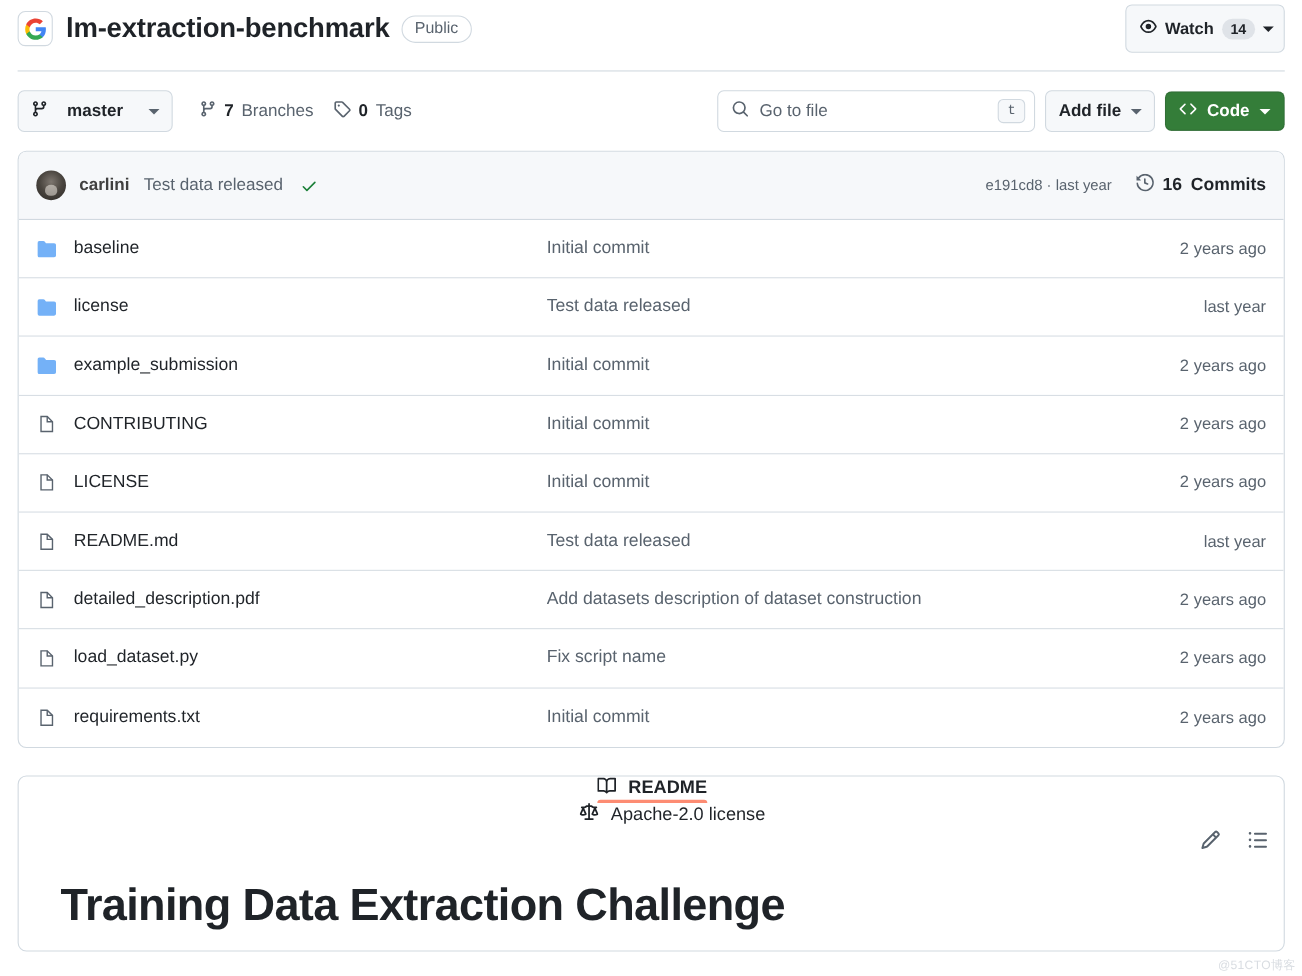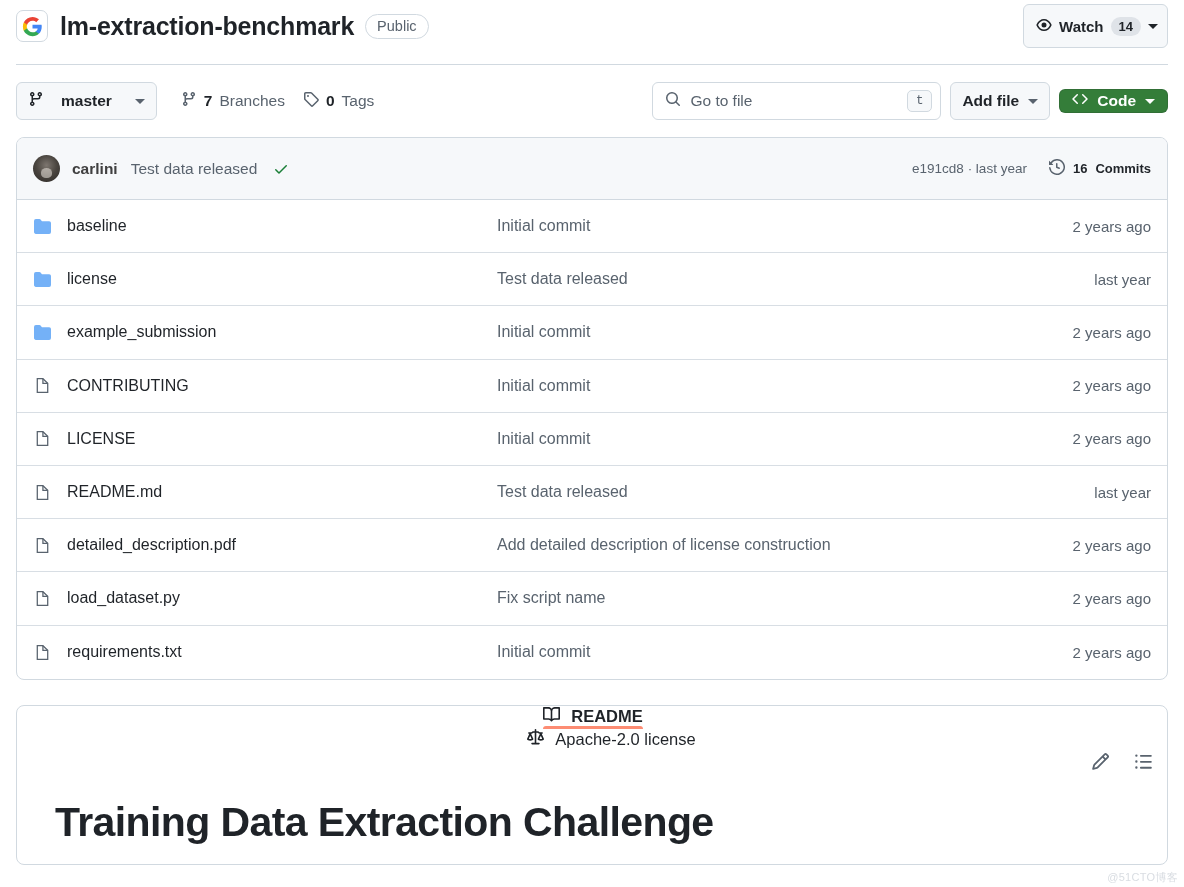--- a/index.html
+++ b/index.html
@@ -133,21 +133,21 @@
     border: 1px solid #d1d9e0;
     border-radius: 6px;
     background: #f6f8fa;
     padding: 0 11px;
     font-size: 15.5px;
     font-weight: bold;
     cursor: pointer;
   }
   .code-btn {
     display: flex; align-items: center; gap: 9px;
-    height: 24px;
+    height: 36px;
     border-radius: 6px;
     background: #347d39;
     padding: 0 12px;
     font-size: 15.5px;
     font-weight: bold;
     color: #ffffff;
     cursor: pointer;
     border: 1px solid rgba(31,35,40,0.15);
   }
   .caret {
@@ -191,21 +191,21 @@
   .commit-author {
     font-size: 15.5px; font-weight: bold; margin-left: 12px; color: #404040; cursor: pointer;
   }
   .commit-msg { font-size: 15.5px; color: #59636e; margin-left: 13px; cursor: pointer; }
   .check-ok { margin-left: 16px; color: #1a7f37; display: flex; align-items: center; }
   .commit-right { margin-left: auto; display: flex; align-items: center; }
   .commit-hash { font-size: 13.5px; color: #59636e; cursor: pointer; }
   .commits-count {
     display: flex; align-items: center; gap: 8px;
     margin-left: 22px;
-    font-size: 13px; color: #1f2328; cursor: pointer;
+    font-size: 16px; color: #1f2328; cursor: pointer;
   }
   .commits-count b { font-weight: bold; }
 
   .row {
     display: flex; align-items: center;
     height: 53.2px;
     padding: 0 16px;
     border-bottom: 1px solid #d8dee4;
     font-size: 16px;
   }
@@ -455,21 +455,21 @@
     </div>
 
     <div class="row">
       <span class="ic">
         <svg width="17" height="17" viewBox="0 0 16 16" fill="none" stroke="#59636e" stroke-width="1.2">
             <path d="M3.1 1.6h5.3L12.9 6v8.4H3.1Z"></path>
             <path d="M8.4 1.6V6h4.5"></path>
           </svg>
       </span>
       <span class="nm">detailed_description.pdf</span>
-      <span class="msg">Add detailed description of license construction</span>
+      <span class="msg">Add datasets description of dataset construction</span>
       <span class="age">2 years ago</span>
     </div>
 
     <div class="row">
       <span class="ic">
         <svg width="17" height="17" viewBox="0 0 16 16" fill="none" stroke="#59636e" stroke-width="1.2">
             <path d="M3.1 1.6h5.3L12.9 6v8.4H3.1Z"></path>
             <path d="M8.4 1.6V6h4.5"></path>
           </svg>
       </span>

